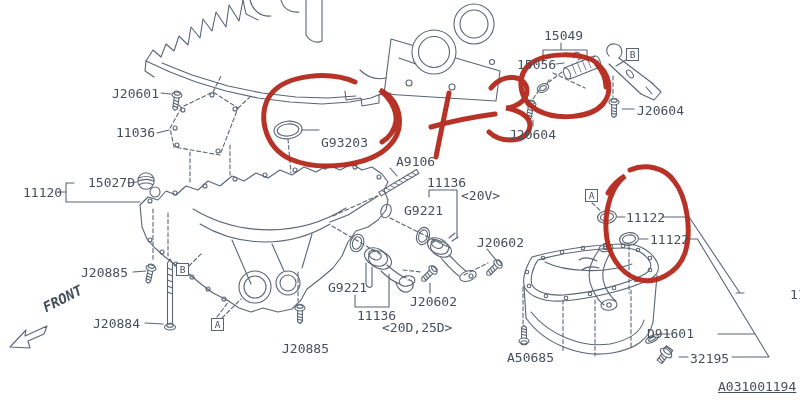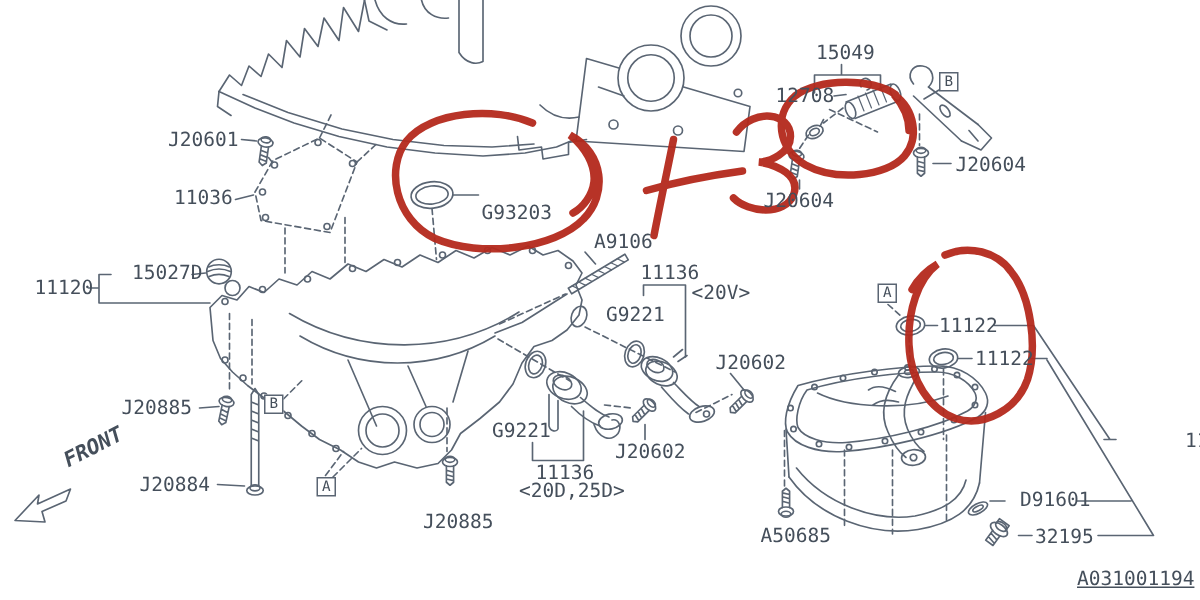--- a/index.html
+++ b/index.html
@@ -254,29 +254,29 @@
 <div class="lbl" style="left:282px;top:342px">J20885</div>
 <div class="lbl" style="left:321px;top:136px">G93203</div>
 <div class="lbl" style="left:396px;top:155px">A9106</div>
 <div class="lbl" style="left:427px;top:176px">11136</div>
 <div class="lbl" style="left:461px;top:189px">&lt;20V&gt;</div>
 <div class="lbl" style="left:404px;top:204px">G9221</div>
 <div class="lbl" style="left:477px;top:236px">J20602</div>
 <div class="lbl" style="left:328px;top:281px">G9221</div>
 <div class="lbl" style="left:410px;top:295px">J20602</div>
 <div class="lbl" style="left:357px;top:309px">11136</div>
-<div class="lbl" style="left:346px;top:321px">&lt;20D,25D&gt;</div>
+<div class="lbl" style="left:382px;top:321px">&lt;20D,25D&gt;</div>
 <div class="lbl" style="left:544px;top:29px">15049</div>
-<div class="lbl" style="left:517px;top:58px">12708</div>
+<div class="lbl" style="left:517px;top:58px">15056</div>
 <div class="lbl" style="left:637px;top:104px">J20604</div>
 <div class="lbl" style="left:509px;top:128px">J20604</div>
 <div class="lbl" style="left:626px;top:211px">11122</div>
 <div class="lbl" style="left:650px;top:233px">11122</div>
 <div class="lbl" style="left:790px;top:288px">11109</div>
-<div class="lbl" style="left:680px;top:327px">D91601</div>
+<div class="lbl" style="left:647px;top:327px">D91601</div>
 <div class="lbl" style="left:690px;top:352px">32195</div>
 <div class="lbl" style="left:507px;top:351px">A50685</div>
 
 <div class="refbox" style="left:176px;top:263px">B</div>
 <div class="refbox" style="left:211px;top:318px">A</div>
 <div class="refbox" style="left:626px;top:48px">B</div>
 <div class="refbox" style="left:585px;top:189px">A</div>
 
 <div class="front-label">FRONT</div>
 <div class="diagram-id">A031001194</div>

